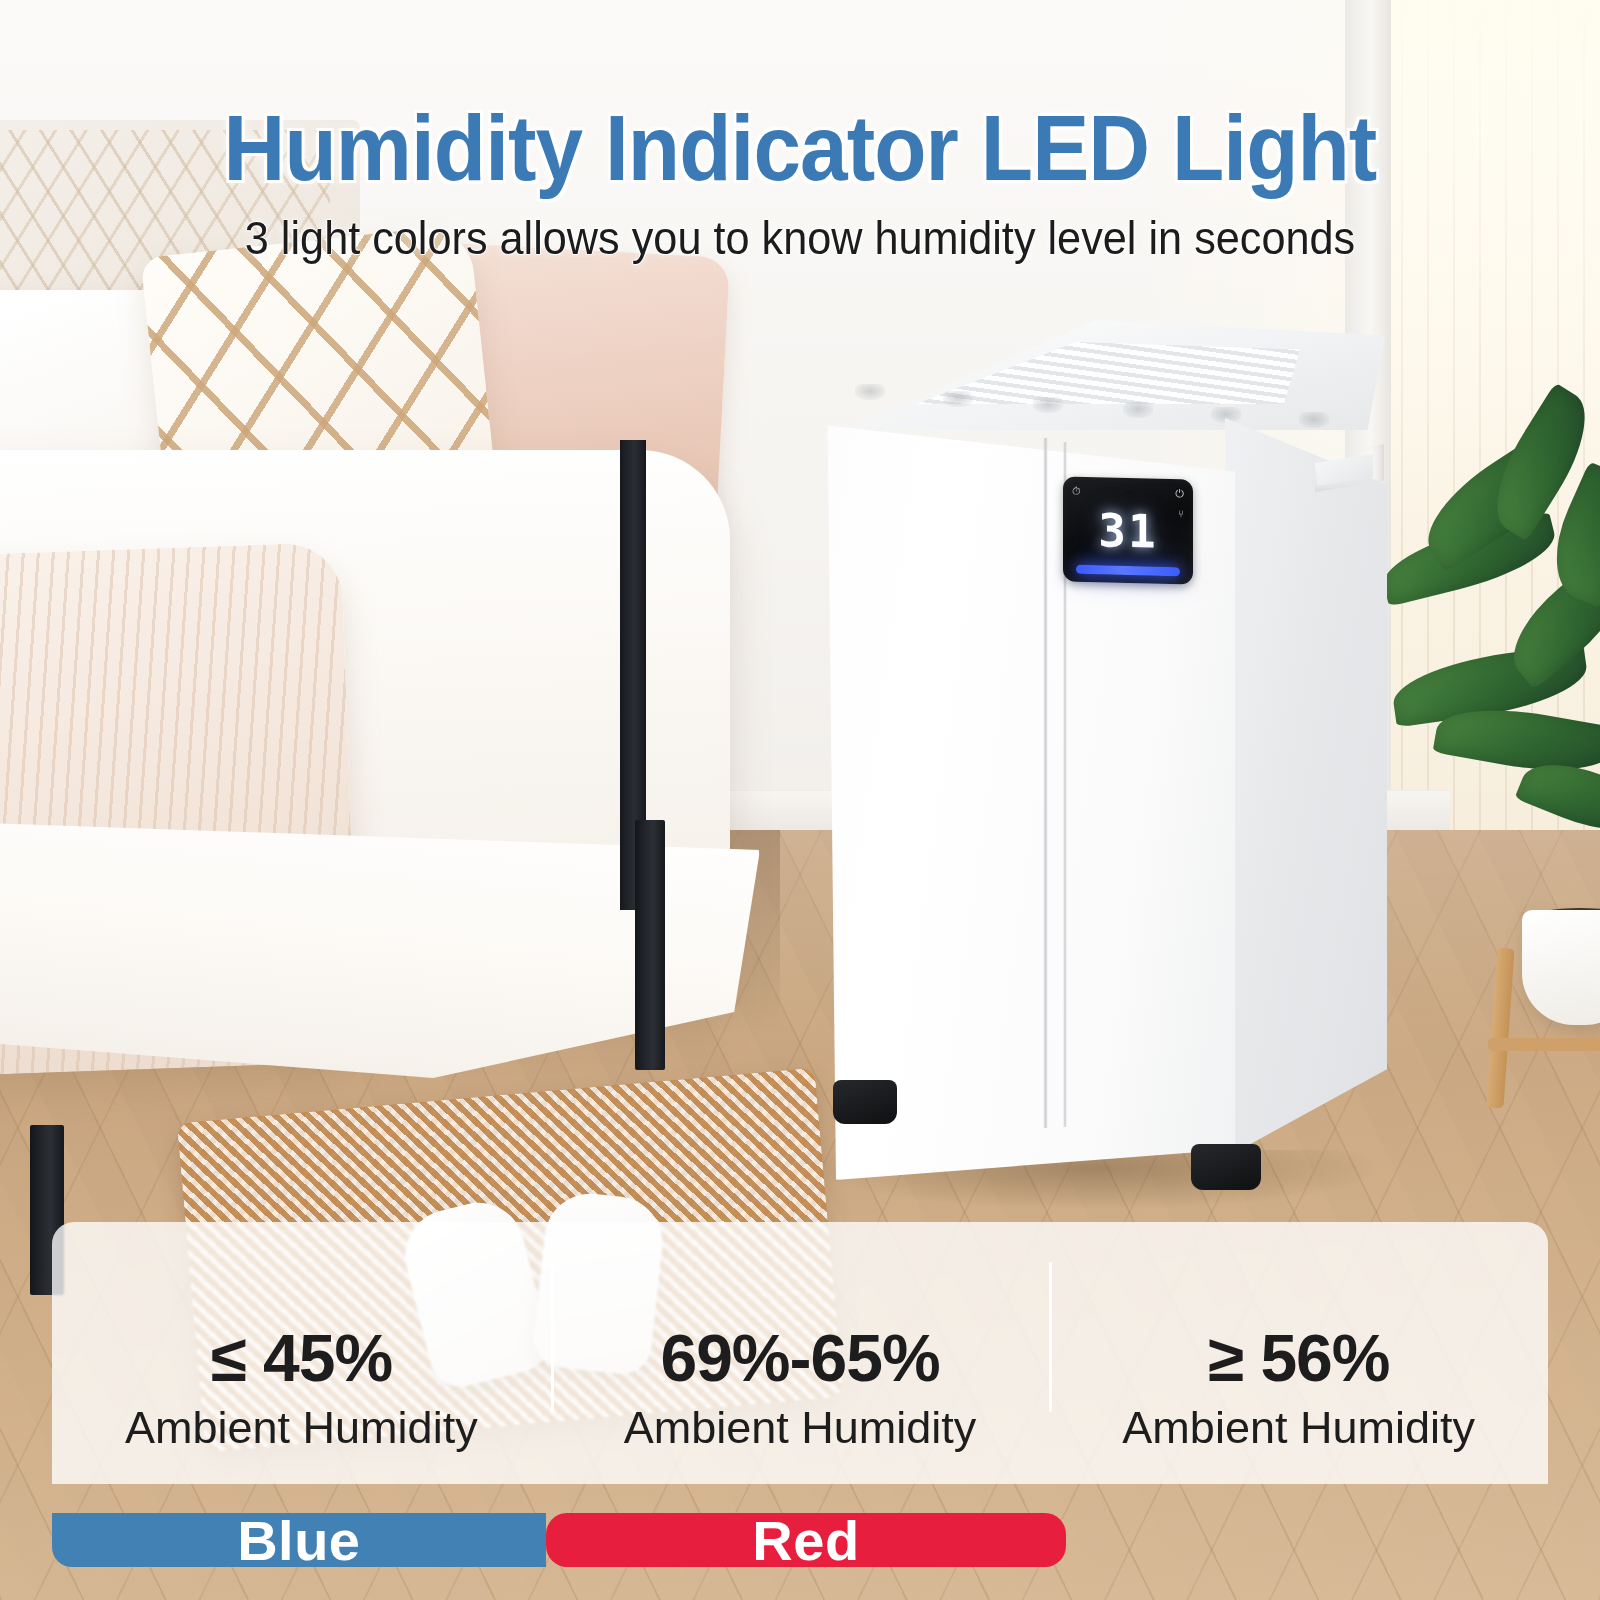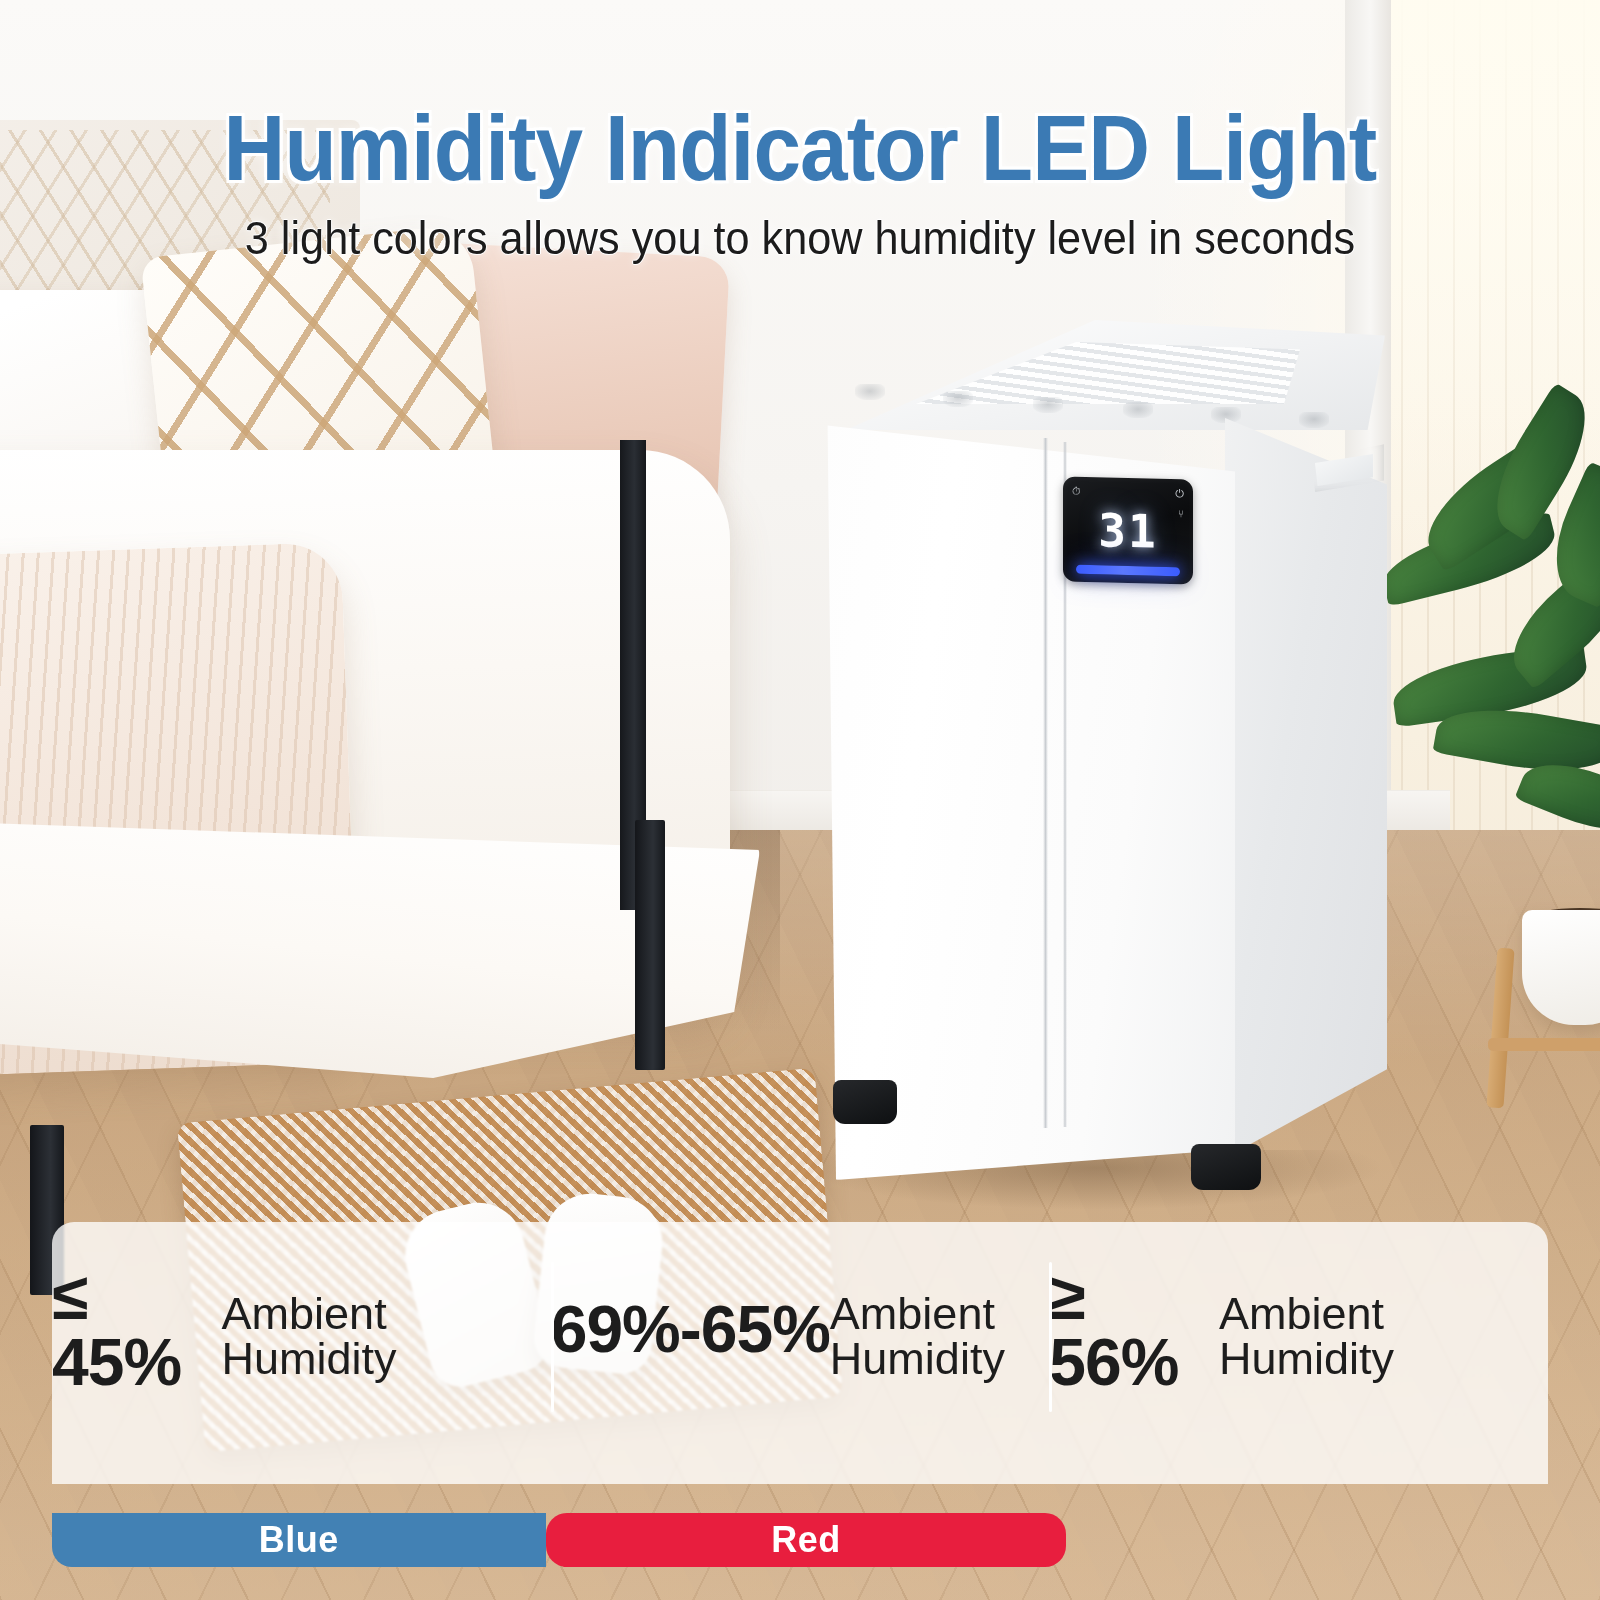--- a/index.html
+++ b/index.html
@@ -288,21 +288,21 @@
   .stats-panel {
     position:absolute; left:52px; top:1222px; width:1496px; height:262px;
     background:rgba(255,255,255,0.78);
     border-radius:22px 22px 0 0;
     backdrop-filter:blur(1px);
     z-index:50;
     display:flex;
   }
   .stat-col {
     flex:1; position:relative;
-    display:flex; flex-direction:row; align-items:center; justify-content:flex-end;
+    display:flex; flex-direction:column; align-items:center; justify-content:flex-end;
     padding-bottom:34px;
   }
   .stat-col + .stat-col::before {
     content:""; position:absolute; left:0; top:40px; width:3px; height:150px;
     background:#ffffff; border-radius:2px;
   }
   .stat-value {
     font-family:"Liberation Sans Narrow","Liberation Sans", sans-serif;
     font-weight:700; font-size:66px; line-height:1; color:#1d1d1d;
     letter-spacing:-1px; margin-bottom:14px;
@@ -313,21 +313,21 @@
   }
 
   
   .color-bar {
     position:absolute; left:52px; top:1481px; width:1496px; height:86px;
     border-radius:20px; overflow:hidden; display:flex; z-index:55;
   }
   .color-seg {
     display:flex; align-items:center; justify-content:center;
     font-family:"Liberation Sans Narrow","Liberation Sans", sans-serif;
-    font-weight:700; font-size:36px; color:#ffffff; letter-spacing:.5px;margin-top:32px;
+    font-weight:700; font-size:56px; color:#ffffff; letter-spacing:.5px;margin-top:32px;
   }
   .seg-blue  { width:33.0%; }
   .seg-green { width:32.2%; }
   .seg-red   { width:34.8%; }
 </style>
 </head>
 <body>
 
 <div id="stage">
 

